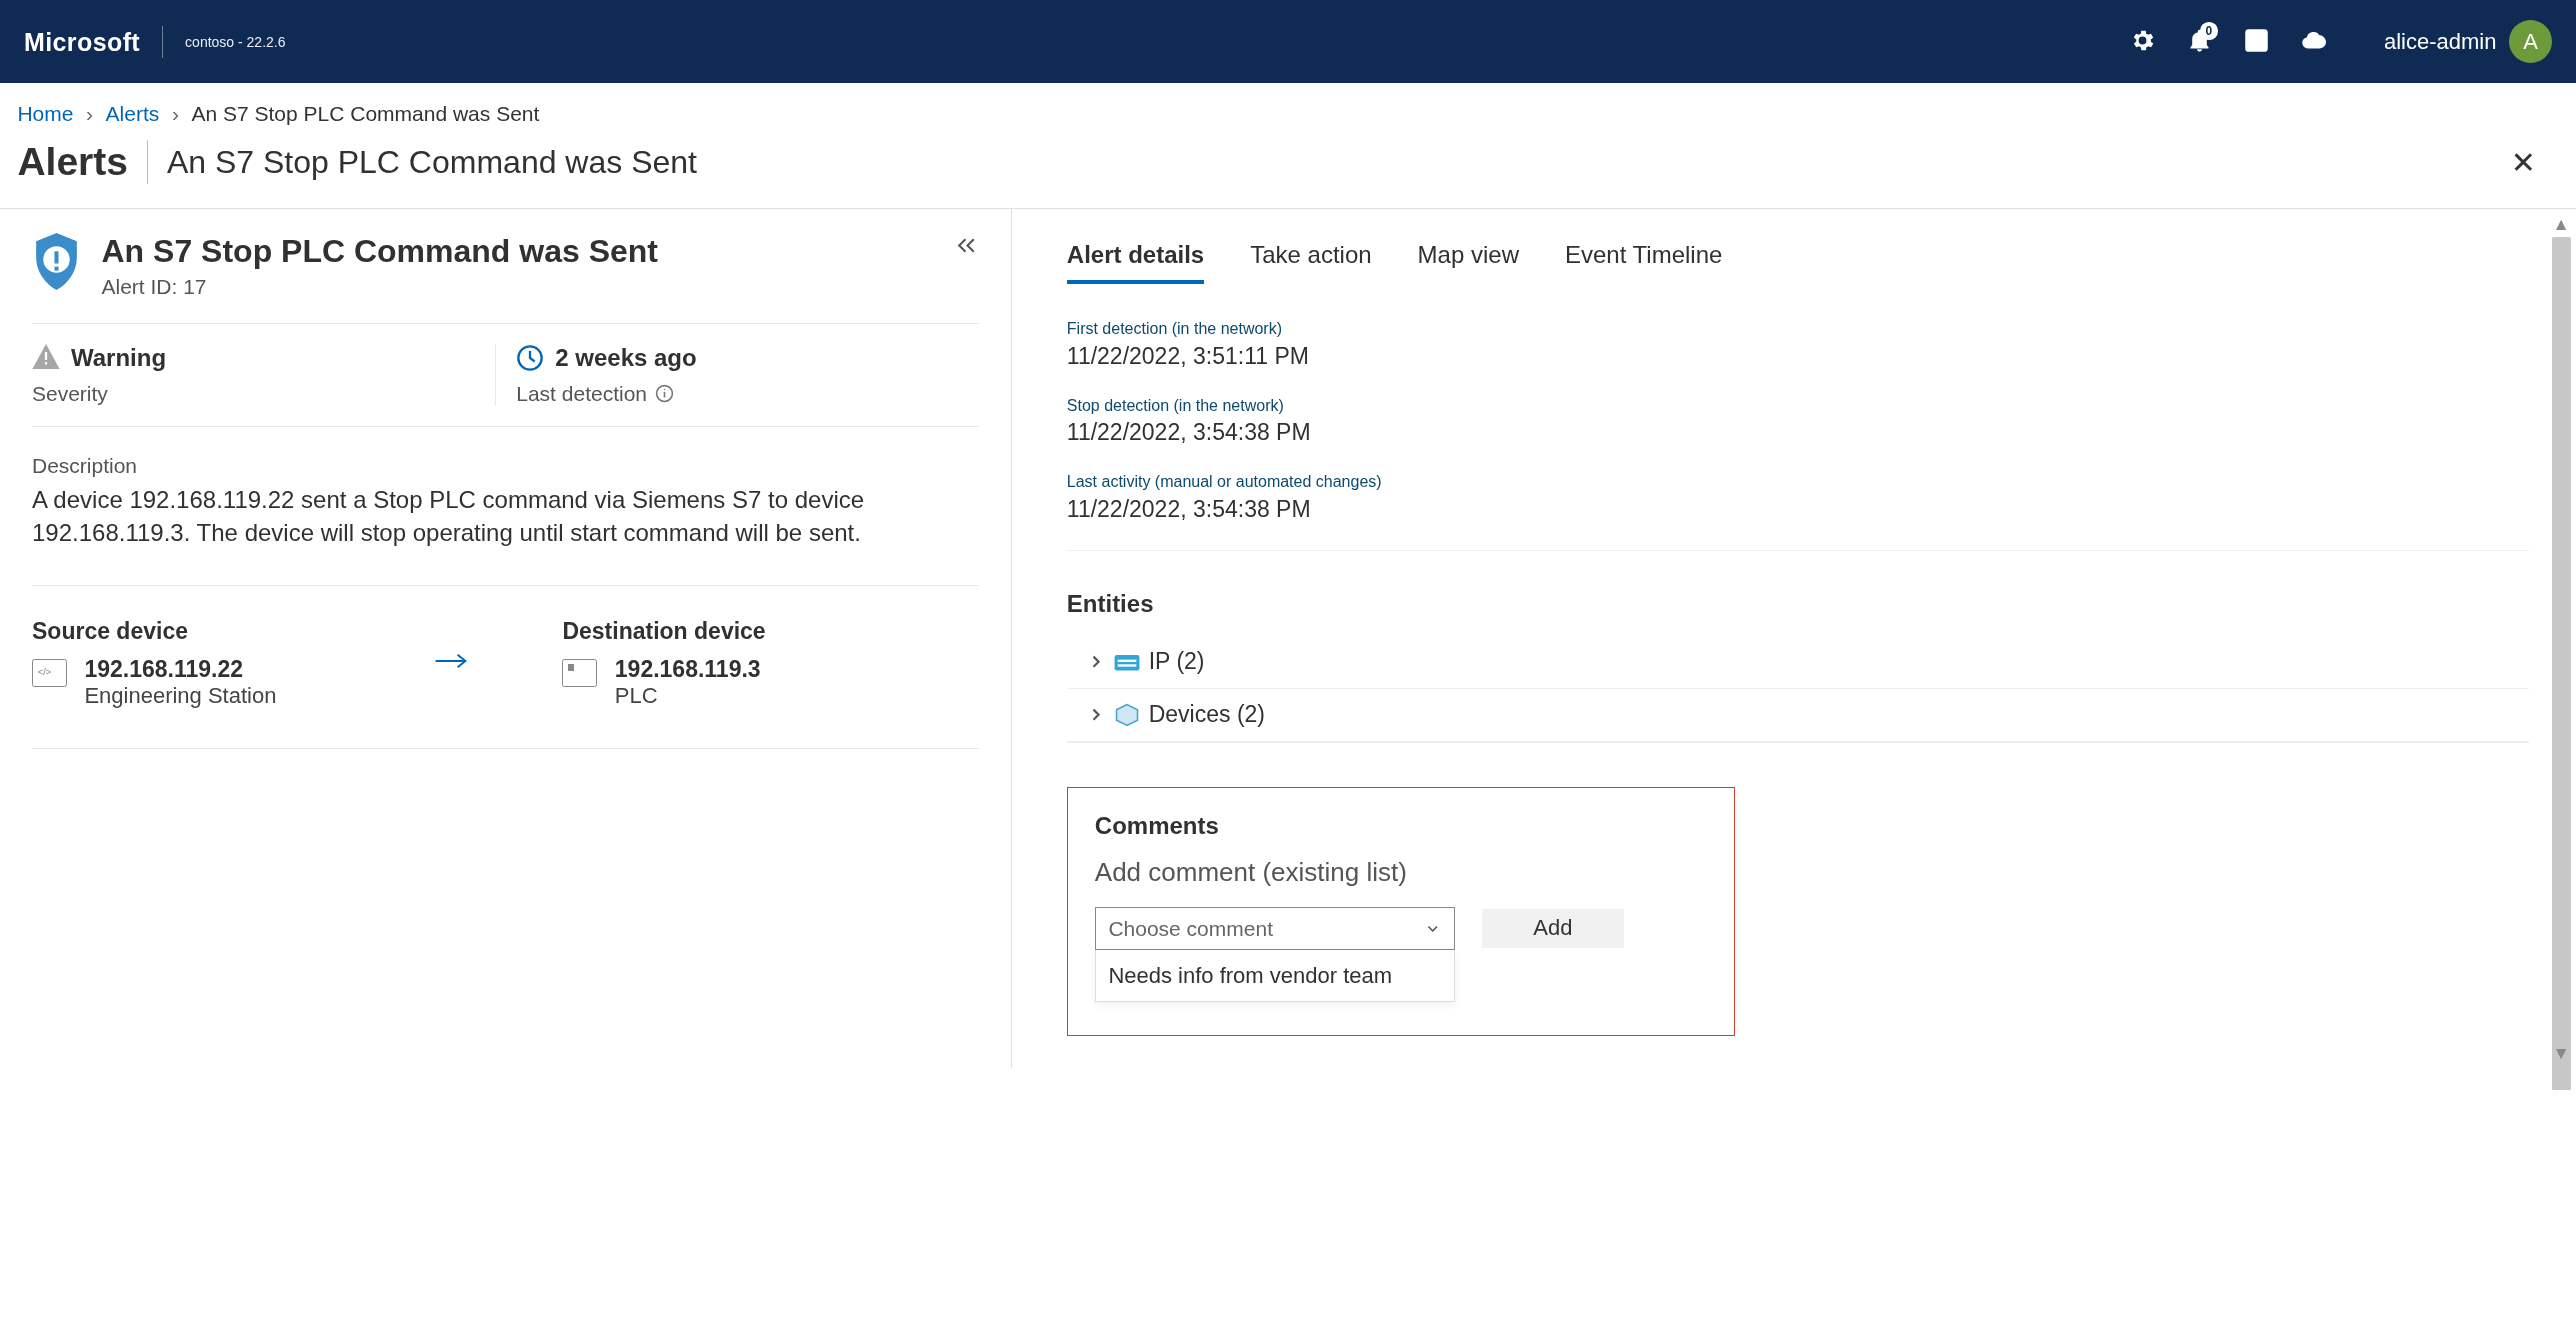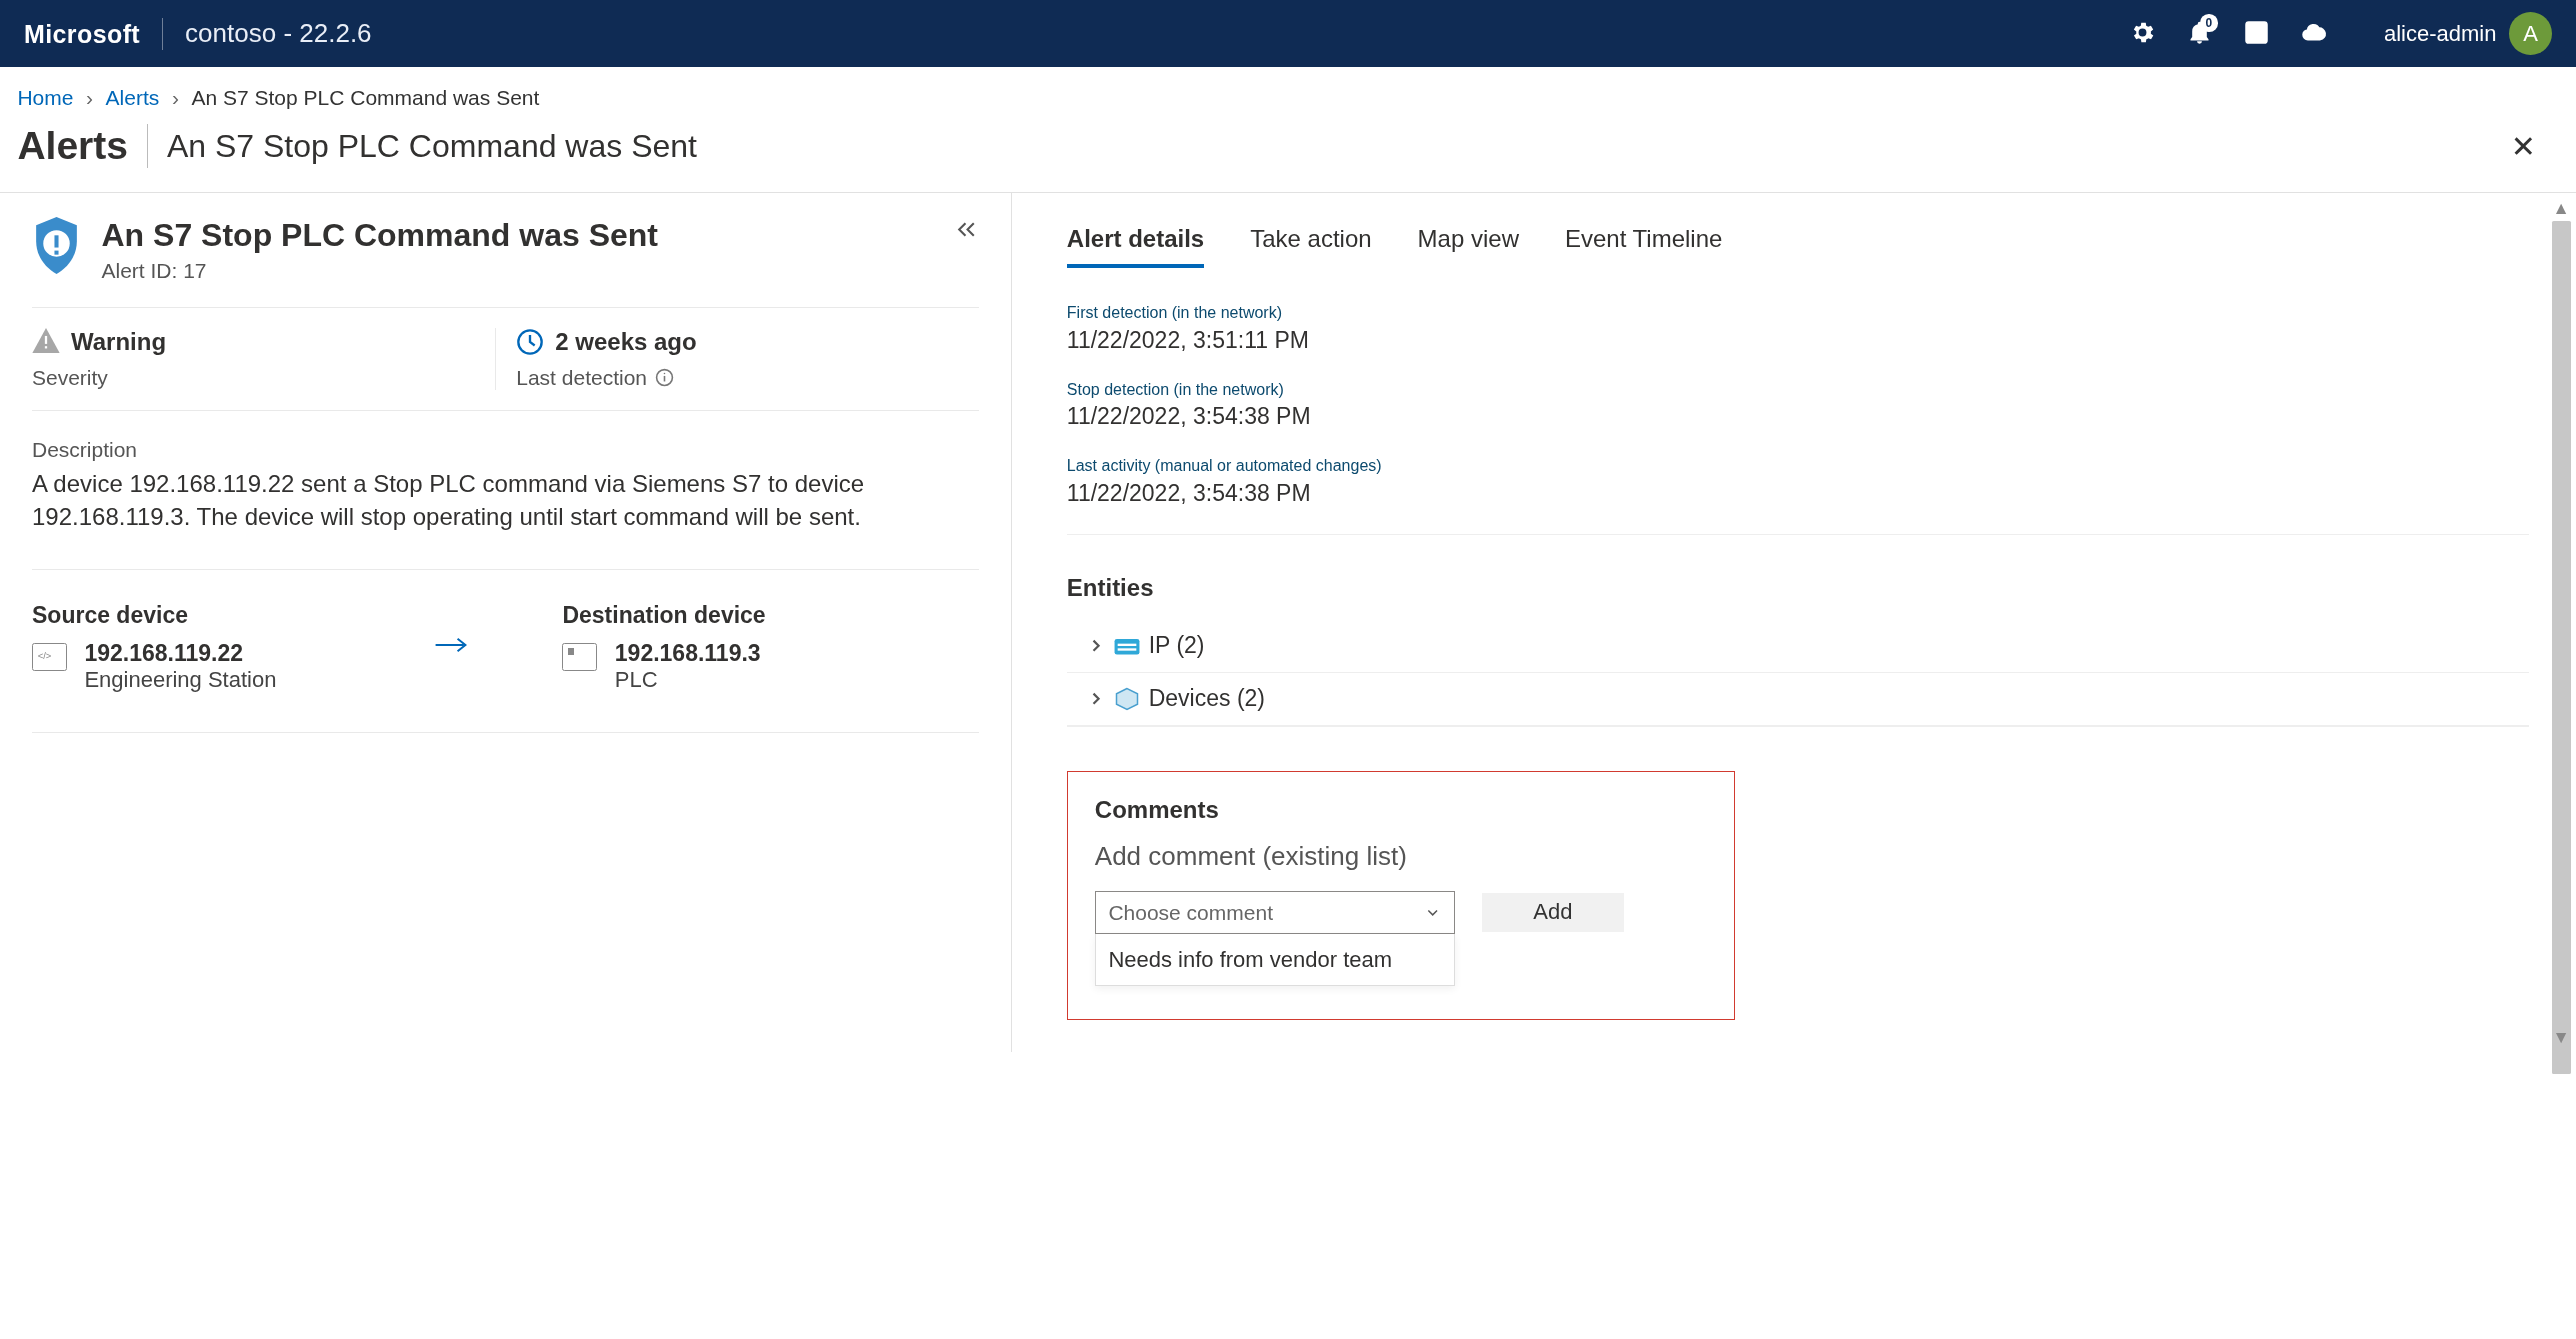--- a/index.html
+++ b/index.html
@@ -8,37 +8,37 @@
     font-size: 11px;
     color: #323130;
     background: #fff;
     width: 2576px;
     height: 1340px;
     transform-origin: top left;
   }
   
   .topbar {
     background: #0f2b54;
-    height: 67px;
+    height: 83px;
     display: flex;
     align-items: center;
     padding: 0 24px;
     color: #fff;
   }
   .brand {
     font-size: 25px;
     font-weight: 600;
     letter-spacing: 0.4px;
     padding-right: 22px;
     border-right: 0.8px solid rgba(255,255,255,0.4);
     line-height: 32px;
   }
   .tenant {
     padding-left: 22px;
-    font-size: 26px;
+    font-size: 14px;
     color: #e9eef7;
   }
   .topbar-spacer { flex: 1; }
   .topbar-icons { display: flex; align-items: center; gap: 30px; }
   .topbar-icons svg { width: 27px; height: 27px; fill: #fff; }
   .notif-wrap { position: relative; }
   .notif-badge {
     position: absolute; top: -4.7px; right: -4.7px;
     background: #fff; color: #0f2b54;
     border-radius: 50%; width: 17.4px; height: 17.4px;

